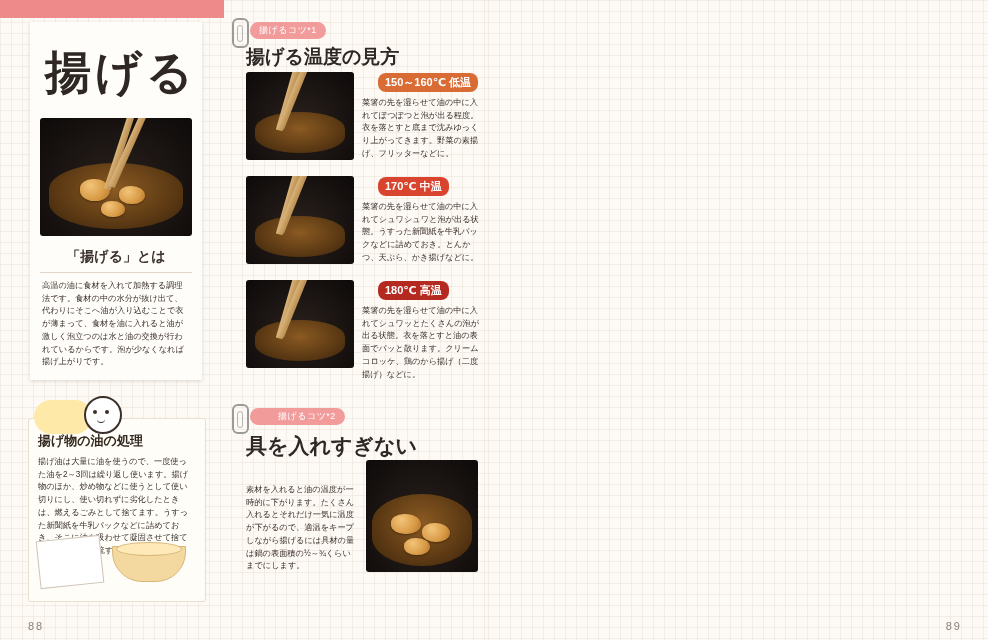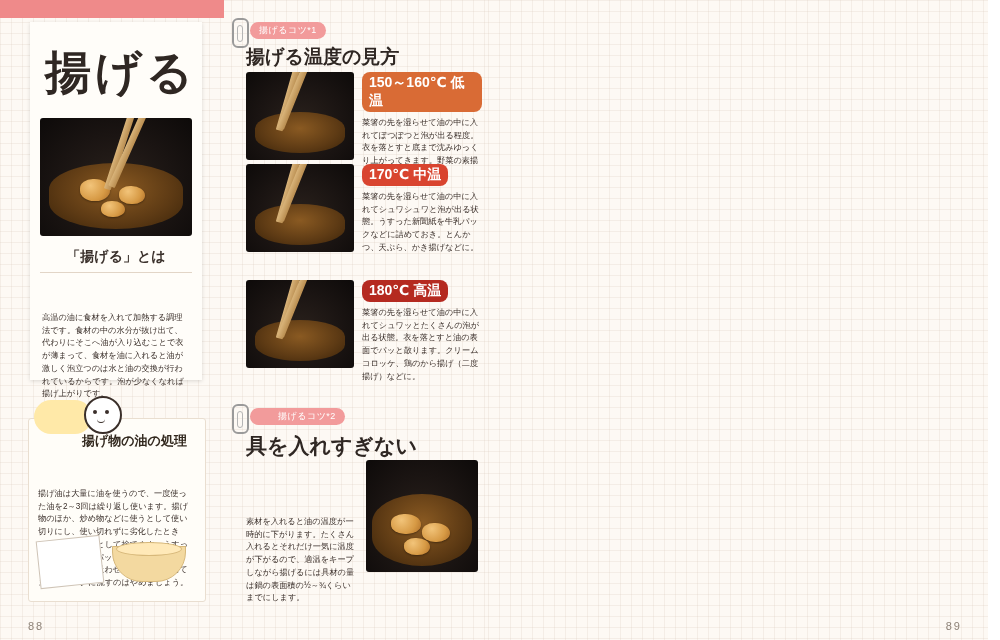--- a/index.html
+++ b/index.html
@@ -10,22 +10,22 @@
           linear-gradient(to right, rgba(210,190,175,.20) 1px, transparent 1px),
           linear-gradient(to bottom, rgba(210,190,175,.20) 1px, transparent 1px);
         background-size:11px 11px;background-color:#fdf9f4;}
   .page.left{left:0;border-right:1px solid #eee;}
   .page.right{left:488px;}
   
   .clip{position:absolute;width:13px;height:26px;border:2.5px solid #9a9a9a;border-radius:6px;background:transparent;}
   .clip:after{content:"";position:absolute;left:3px;top:5px;width:4px;height:15px;border:1.5px solid #b5b5b5;border-radius:3px;}
   .tagline{display:inline-block;background:#f29b9b;color:#fff;font-size:9px;padding:2px 9px;border-radius:9px;letter-spacing:.5px;}
   .h-title{font-family:"DejaVu Sans",sans-serif;font-weight:bold;}
-  .boxlabel{display:inline-block;color:#fff;font-size:14px;padding:2px 7px;border-radius:8px;font-weight:bold;}
-  .body-s{font-size:8.2px;line-height:1.55;margin-top:32px;}
+  .boxlabel{display:inline-block;color:#fff;font-size:11px;padding:2px 7px;border-radius:8px;font-weight:bold;margin-left:16px;}
+  .body-s{font-size:8.2px;line-height:1.55;}
   .photo{border-radius:3px;background:#c8b39e;position:relative;overflow:hidden;}
   
   .pan{background:radial-gradient(ellipse at 50% 58%, #2a211c 0%, #1a1412 55%, #0d0a09 100%);}
   .oil{position:absolute;left:8%;right:8%;top:45%;bottom:8%;border-radius:50%/40%;
        background:radial-gradient(ellipse at 50% 40%, #8a5a22 0%, #5d3a14 60%, #3a2309 100%);}
   .chopstick{position:absolute;width:7px;background:linear-gradient(90deg,#d9b47a,#b98d50);transform-origin:top left;border-radius:1px;}
   .nugget{position:absolute;border-radius:45% 55% 50% 50%;background:radial-gradient(circle at 35% 30%, #f2c47a, #d79a45 60%, #b06f28 100%);box-shadow:0 1px 2px rgba(0,0,0,.35);}
   
   #left-top-band{position:absolute;left:0;top:0;width:224px;height:18px;background:#ef8a8a;}
   #left-main-card{position:absolute;left:30px;top:22px;width:172px;height:358px;background:#fffdf9;
@@ -44,21 +44,21 @@
   .temp-row .txt{position:absolute;left:116px;top:0;width:120px;}
   #tips2-clip{left:232px;top:404px;}
   #tips2-tag{position:absolute;left:250px;top:408px;padding-left:28px;}
   #tips2-title{position:absolute;left:246px;top:432px;font-size:21px;color:#2f2723;text-align:right;}
   #tips2-body{position:absolute;left:246px;top:484px;width:110px;}
   #tips2-photo{position:absolute;left:366px;top:460px;width:112px;height:112px;}
   
   #oil-card{position:absolute;left:28px;top:418px;width:176px;height:182px;background:#fffdf8;border:1px solid #e9ded0;border-radius:3px;}
   #oil-badge{position:absolute;left:34px;top:400px;width:58px;height:34px;background:#ffe9a8;border-radius:17px;}
   #oil-face{position:absolute;left:84px;top:396px;width:34px;height:34px;border-radius:50%;background:#fff;border:2px solid #3a2f2a;}
-  #oil-title{position:absolute;left:38px;top:432px;font-size:13px;font-weight:bold;color:#33291f;margin-left:44px;}
+  #oil-title{position:absolute;left:38px;top:432px;font-size:13px;font-weight:bold;color:#33291f;}
   #oil-body{position:absolute;left:38px;top:456px;width:156px;}
   #oil-illust{position:absolute;left:38px;top:532px;width:156px;height:58px;}
   #page-no-left{position:absolute;left:28px;bottom:8px;font-size:11px;color:#8c8176;letter-spacing:2px;}
   #page-no-right{position:absolute;right:26px;bottom:8px;font-size:11px;color:#8c8176;letter-spacing:2px;}
 </style>
 </head>
 <body>
 
 <div class="page left">
   <div id="left-top-band"></div>
@@ -89,21 +89,21 @@
       <div class="oil"></div>
       <div class="chopstick" style="left:44%;top:-6px;height:66px;transform:rotate(16deg);"></div>
       <div class="chopstick" style="left:52%;top:-6px;height:66px;transform:rotate(22deg);"></div>
     </div>
     <div class="txt">
       <span class="boxlabel" style="background:#d96b35">150～160℃ 低温</span>
       <div class="body-s" style="margin-top:5px;">菜箸の先を湿らせて油の中に入れてぽつぽつと泡が出る程度。衣を落とすと底まで沈みゆっくり上がってきます。野菜の素揚げ、フリッターなどに。</div>
     </div>
   </div>
 
-  <div class="temp-row" style="top:164px;">
+  <div class="temp-row" style="top:176px;">
     <div class="photo pan">
       <div class="oil"></div>
       <div class="chopstick" style="left:44%;top:-6px;height:66px;transform:rotate(16deg);"></div>
       <div class="chopstick" style="left:52%;top:-6px;height:66px;transform:rotate(22deg);"></div>
     </div>
     <div class="txt">
       <span class="boxlabel" style="background:#d9442f">170℃ 中温</span>
       <div class="body-s" style="margin-top:5px;">菜箸の先を湿らせて油の中に入れてシュワシュワと泡が出る状態。うすった新聞紙を牛乳パックなどに詰めておき。とんかつ、天ぷら、かき揚げなどに。</div>
     </div>
   </div>

